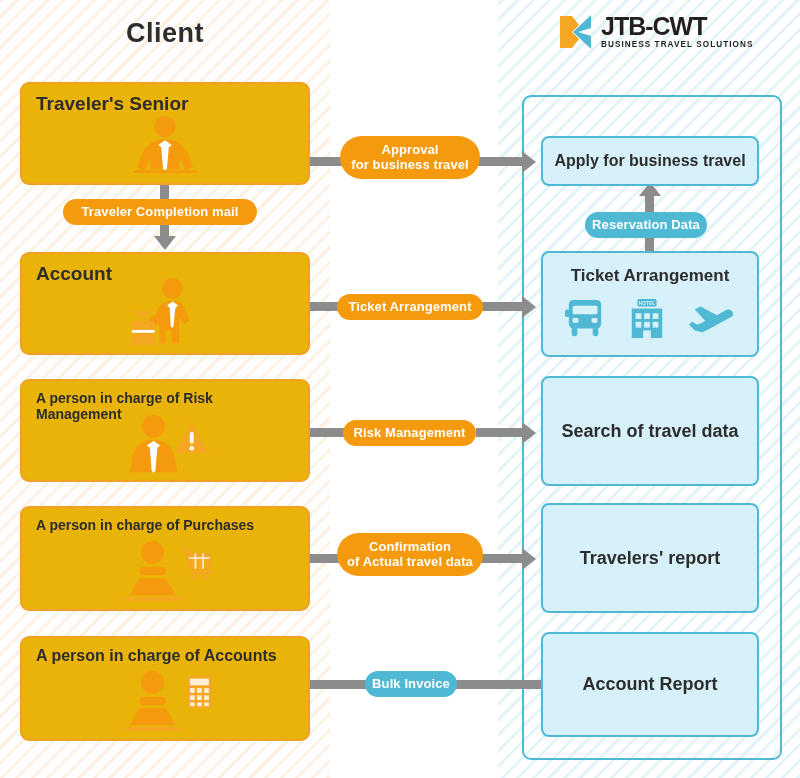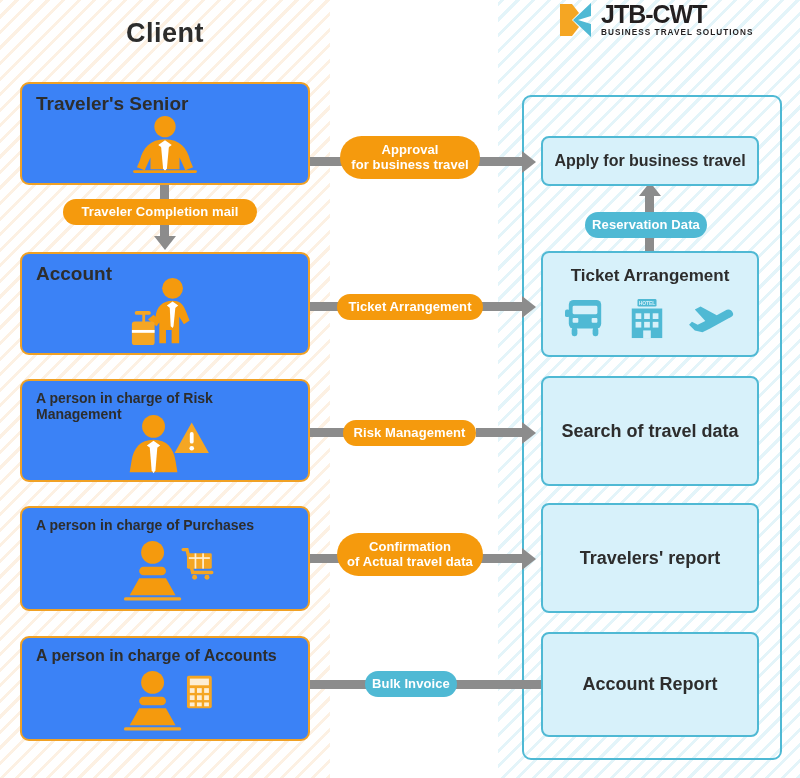--- a/index.html
+++ b/index.html
@@ -32,21 +32,21 @@
 
   
   .client-title{
     position:absolute;left:20px;top:18px;width:290px;
     text-align:center;font-size:27px;font-weight:bold;
     color:#2d2d2d;letter-spacing:.5px;
   }
 
   
   .logo-wrap{
-    position:absolute;left:558px;top:0;
+    position:absolute;left:558px;top:12px;
     display:flex;align-items:center;gap:9px;
   }
   .logo-mark{width:34px;height:40px;flex:0 0 auto;}
   .logo-text{display:flex;flex-direction:column;line-height:1;}
   .logo-name{
     font-size:25px;font-weight:bold;color:#231f20;letter-spacing:-1px;
   }
   .logo-tag{
     font-size:8.2px;font-weight:bold;color:#231f20;
     letter-spacing:1.05px;margin-top:2px;
@@ -61,21 +61,21 @@
     position:absolute;left:540px;top:72px;width:222px;height:47px;
     background:#52b8d0;border-radius:7px;
     display:flex;align-items:center;justify-content:center;
     text-align:center;color:#ffffff;font-size:17px;font-weight:bold;
     line-height:1.18;letter-spacing:.2px;z-index:3;
   }
 
   
   .cbox{
     position:absolute;left:20px;width:290px;
-    background:#3b82f6;border:2px solid #f0a125;border-radius:9px;
+    background:#eab308;border:2px solid #f0a125;border-radius:9px;
     box-sizing:border-box;
   }
   .cbox .cbox-label{
     position:absolute;left:14px;top:9px;right:10px;
     color:#2d2d2d;font-weight:bold;text-align:left;
   }
   .cbox .cbox-icon{
     position:absolute;left:0;right:0;bottom:8px;
     display:flex;align-items:flex-end;justify-content:center;
   }

